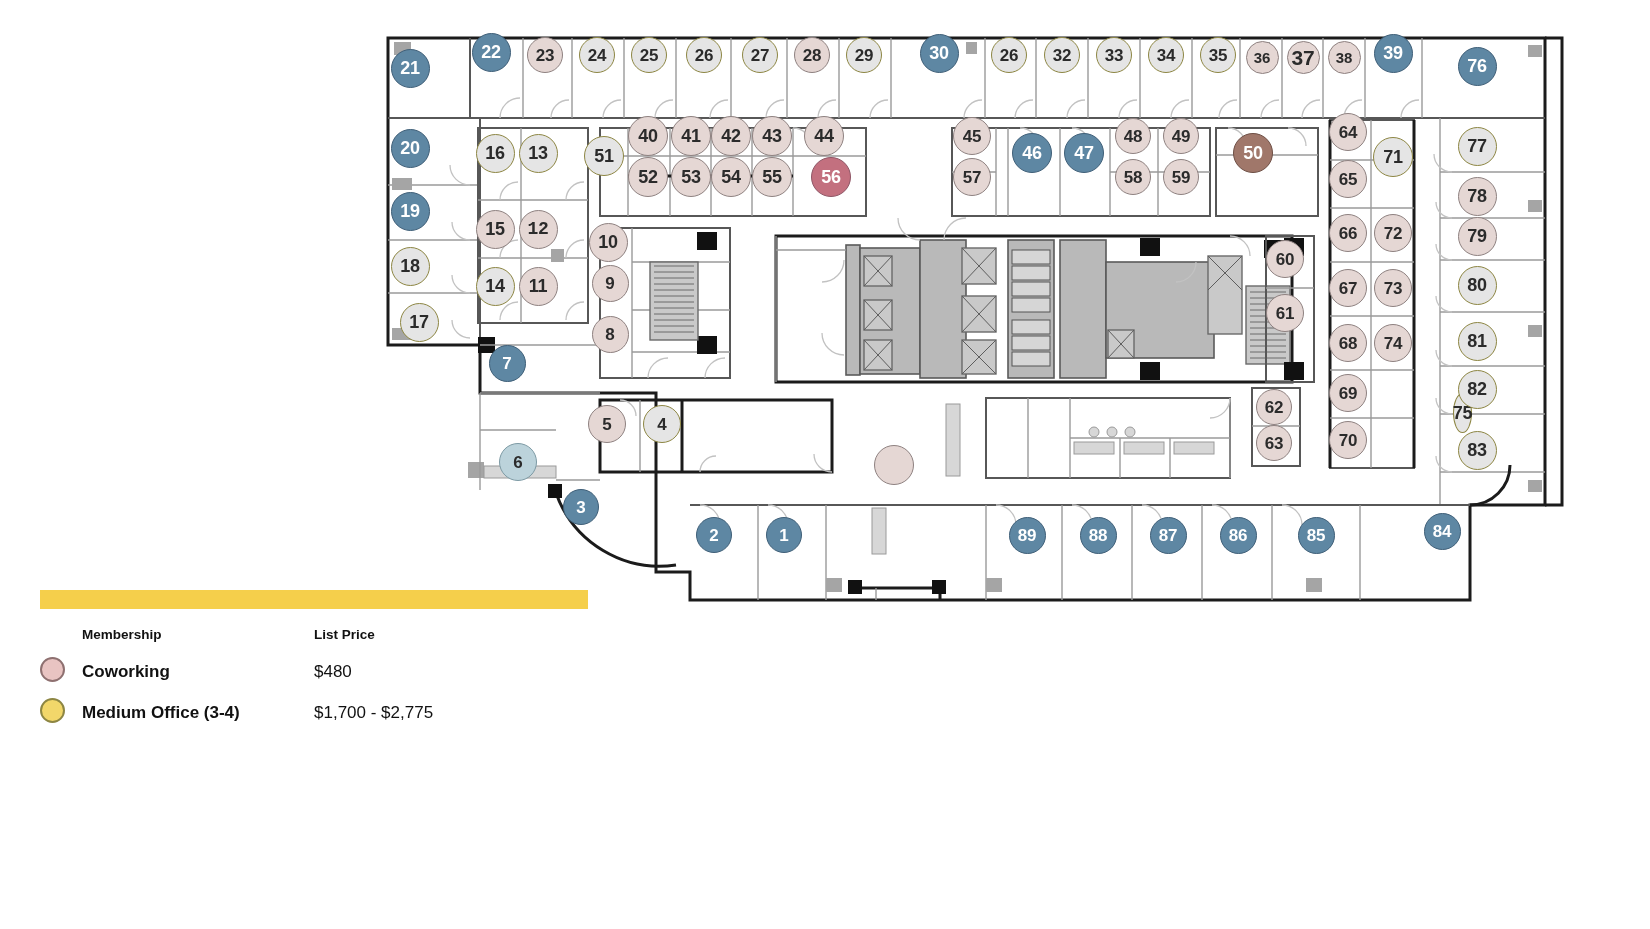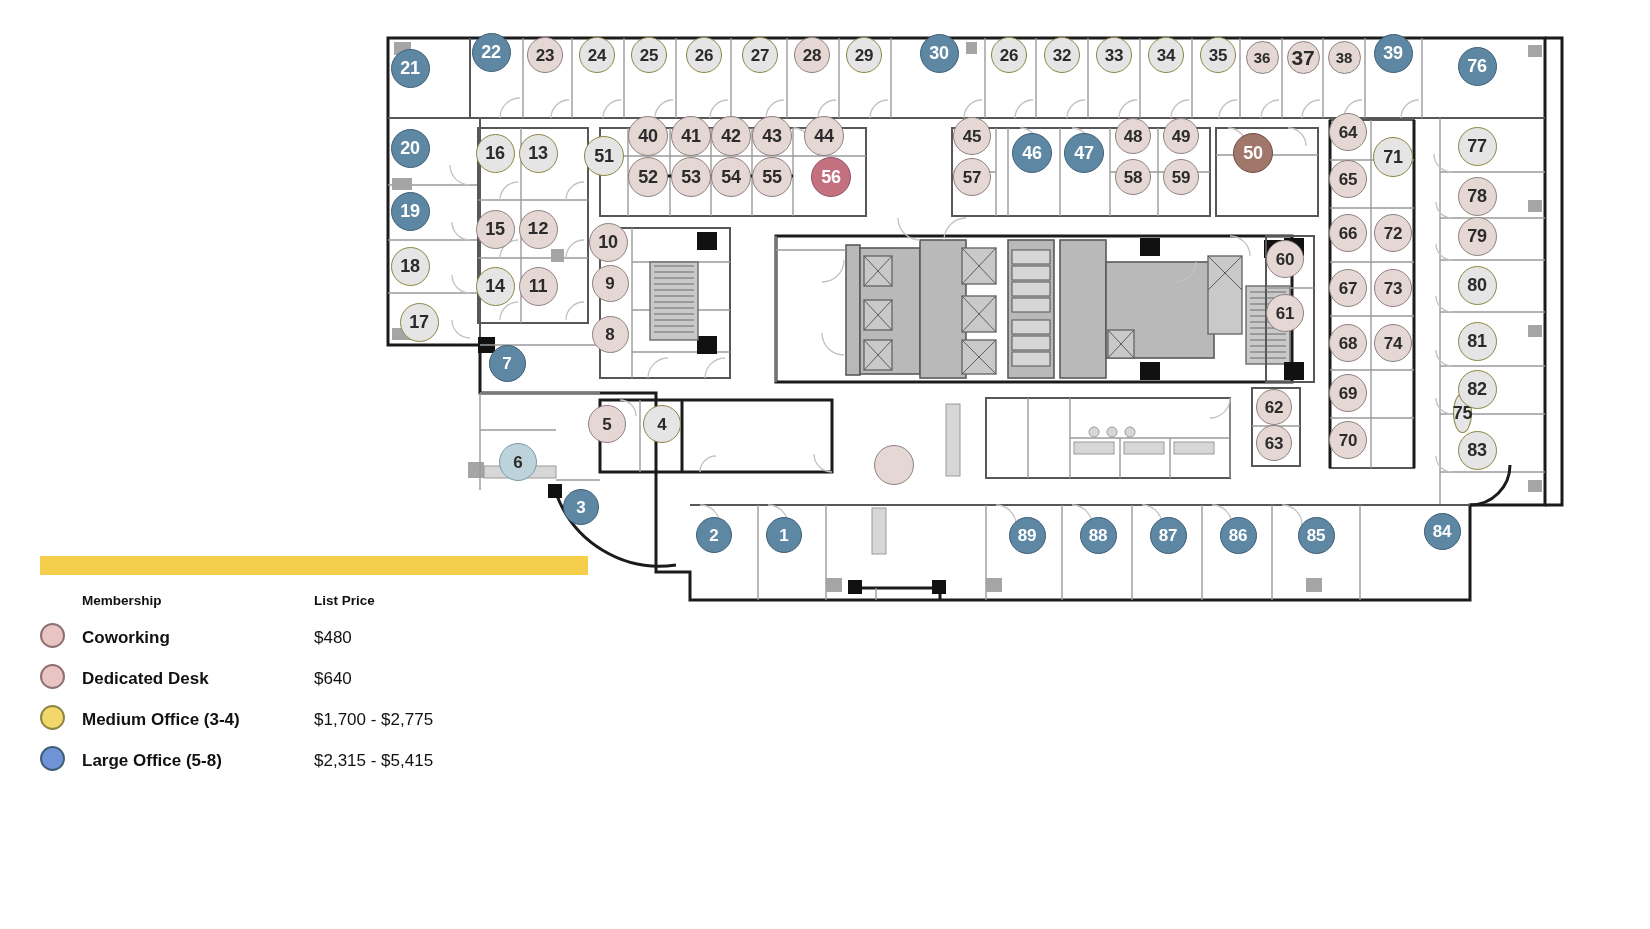--- a/index.html
+++ b/index.html
@@ -22,21 +22,21 @@
     user-select:none;
   }
   .m-small   {background:#e5d7d4;border:1.6px solid #8e8180;color:#2b2b2b;}
   .m-ded     {background:#c3707f;border:1.6px solid #8e5565;color:#ffffff;}
   .m-brown   {background:#a0776a;border:1.6px solid #6d4e44;color:#ffffff;}
   .m-medium  {background:#e5e5e5;border:1.6px solid #8d8643;color:#2b2b2b;}
   .m-large   {background:#5e87a3;border:1.6px solid #3f5f78;color:#ffffff;}
   .m-xlarge  {background:#bcd3db;border:1.6px solid #7d9aa4;color:#2b2b2b;}
 
   
-  #legend{position:absolute;left:40px;top:556px;width:560px;}
+  #legend{position:absolute;left:40px;top:590px;width:560px;}
   #legend-bar{width:548px;height:19px;background:#f5cf4b;}
   #legend-table{margin-top:18px;width:100%;border-collapse:collapse;}
   #legend-table th{
      text-align:left;font-size:13.5px;font-weight:700;color:#111;
      padding:0 0 9px 0;
   }
   #legend-table td{
      font-size:17px;font-weight:700;color:#111;padding:5.5px 0;vertical-align:middle;
   }
   #legend-table td.price{font-weight:400;font-size:17px;color:#111;}
@@ -545,29 +545,19 @@
         <th>List Price</th>
       </tr>
     </thead>
     <tbody id="legend-body">
         <tr>
           <td class="sw-cell"><span class="swatch" style="background: rgb(233, 196, 194); border: 2px solid rgb(142, 112, 112);"></span></td>
           <td class="col-label">Coworking</td>
           <td class="price">$480</td>
         </tr>
         <tr>
-          <td class="sw-cell"><span class="swatch" style="background: rgb(233, 196, 194); border: 2px solid rgb(142, 112, 112);"></span></td>
-          <td class="col-label">Dedicated Desk</td>
-          <td class="price">$640</td>
-        </tr>
-        <tr>
           <td class="sw-cell"><span class="swatch" style="background: rgb(242, 215, 106); border: 2px solid rgb(141, 134, 67);"></span></td>
           <td class="col-label">Medium Office (3-4)</td>
           <td class="price">$1,700 - $2,775</td>
         </tr>
-        <tr>
-          <td class="sw-cell"><span class="swatch" style="background: rgb(111, 147, 214); border: 2px solid rgb(63, 95, 120);"></span></td>
-          <td class="col-label">Large Office (5-8)</td>
-          <td class="price">$2,315 - $5,415</td>
-        </tr>
       </tbody>
   </table>
 </div>
 
 </body></html>

